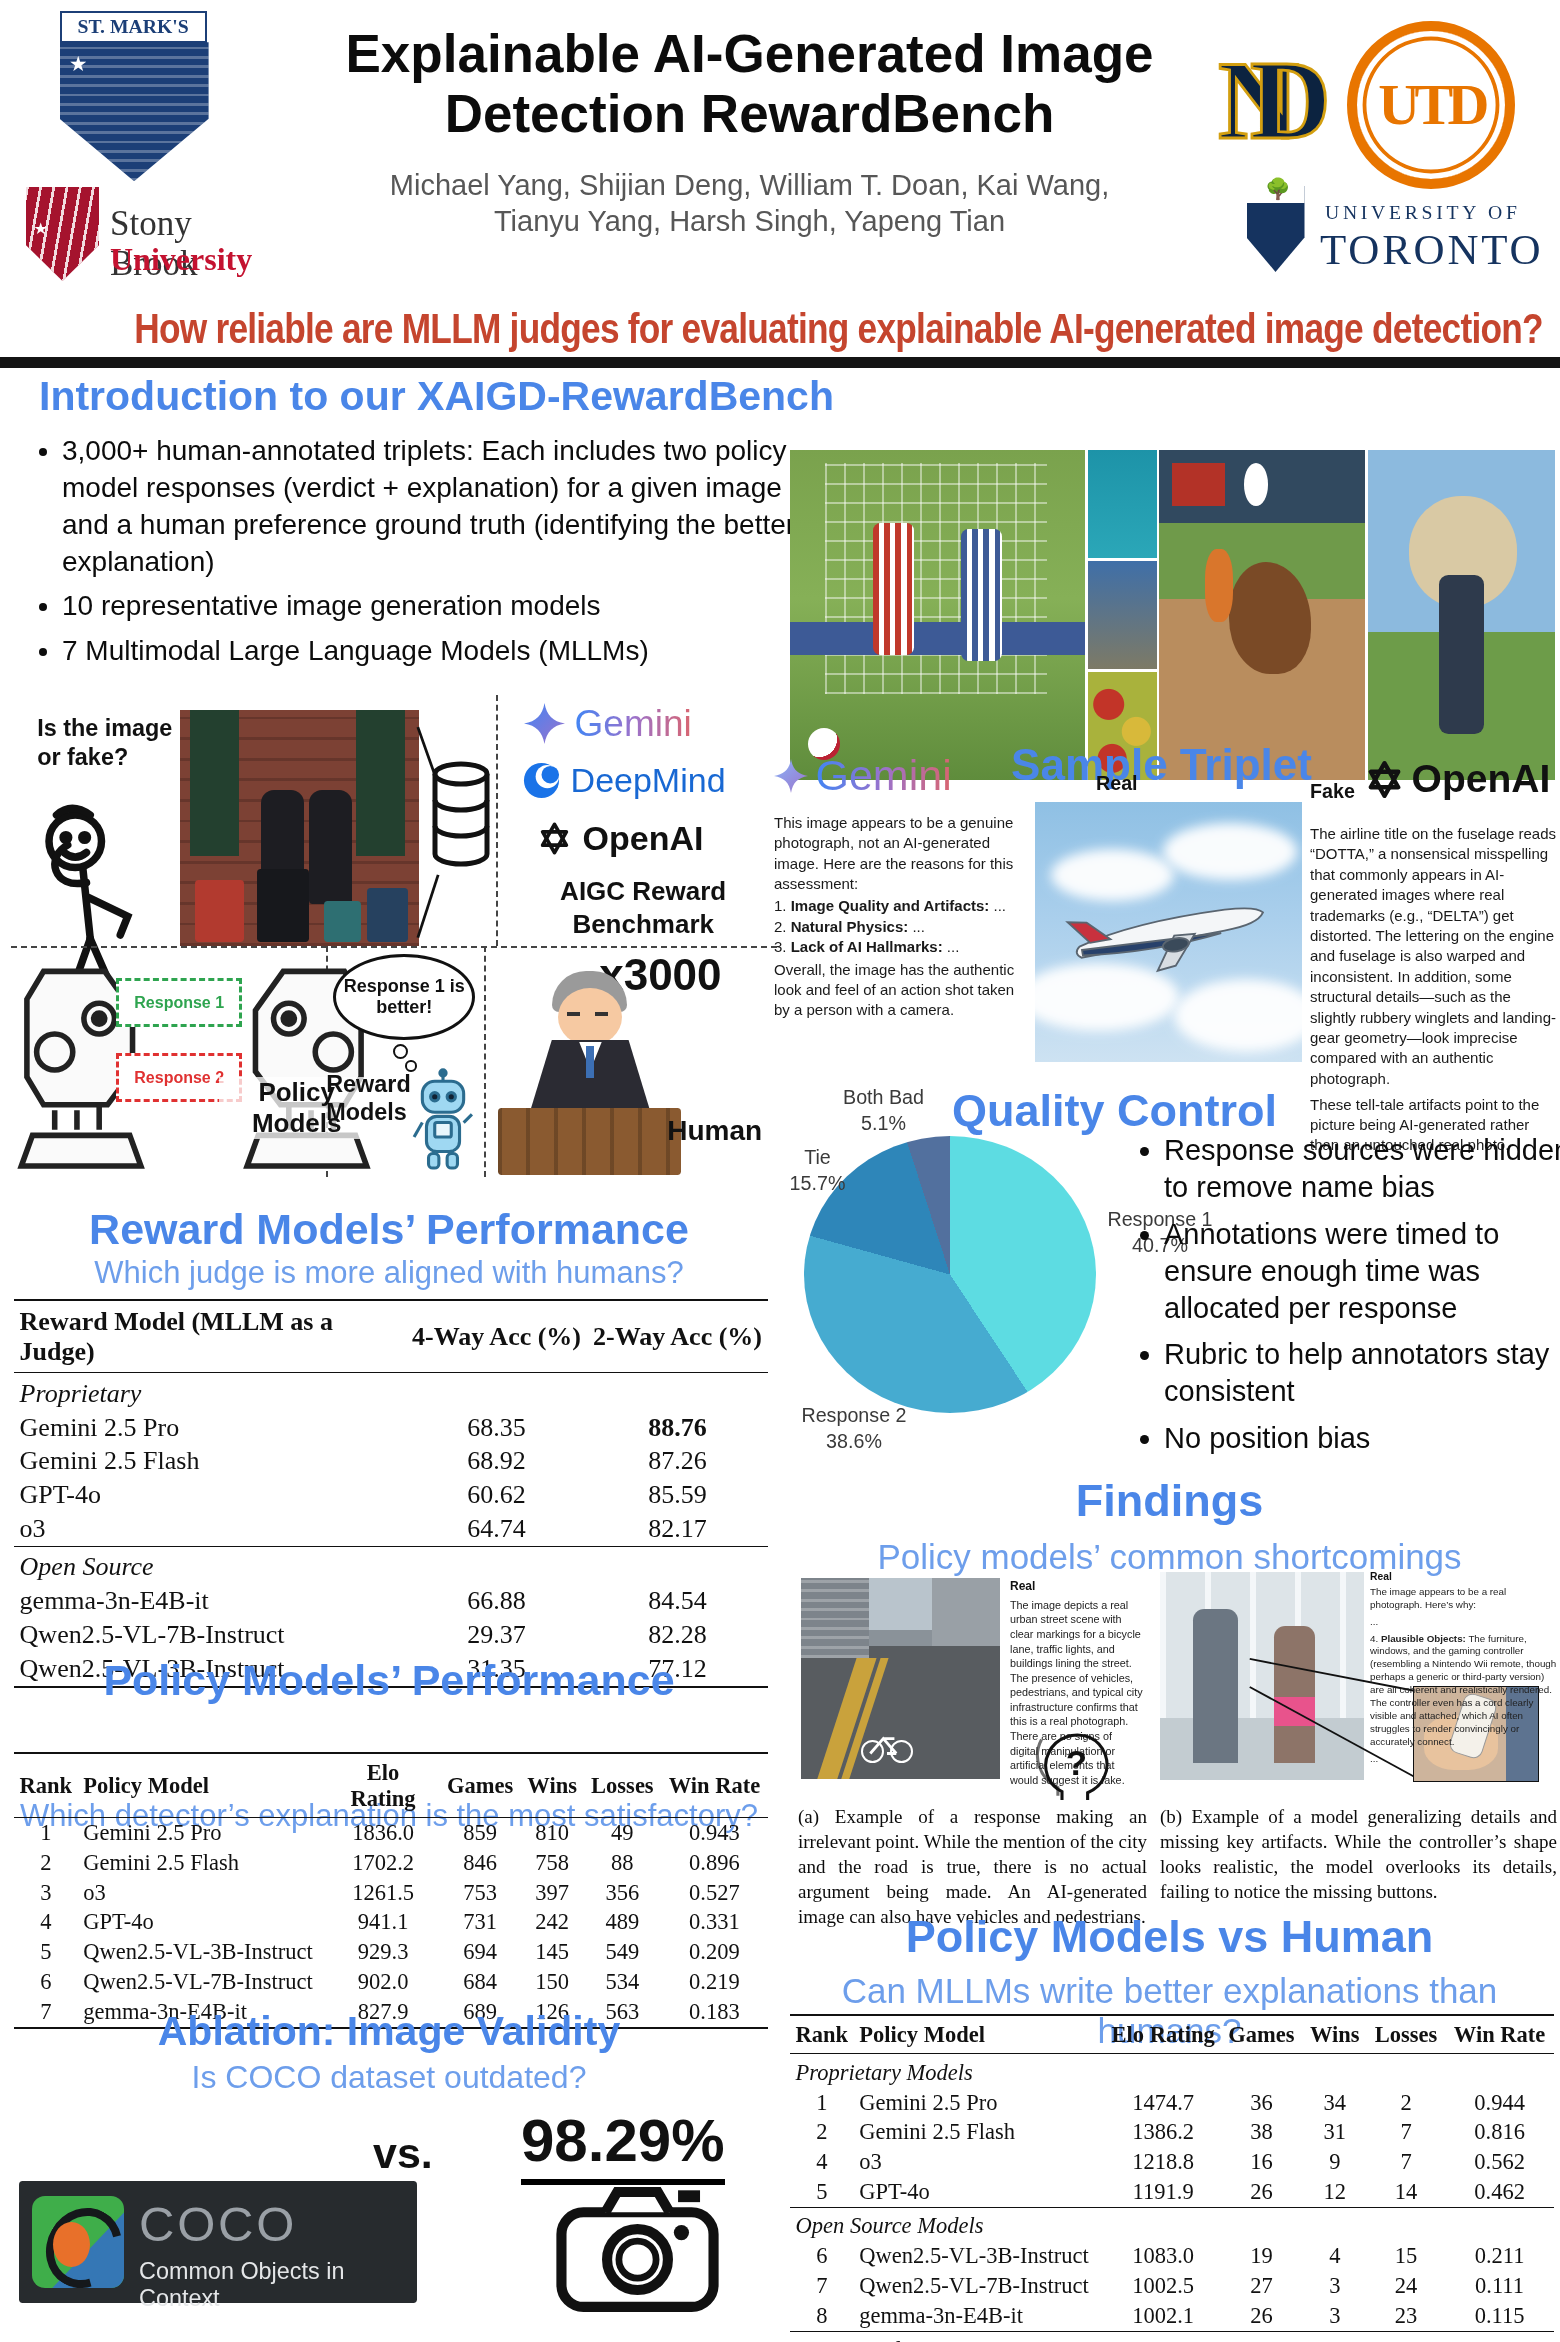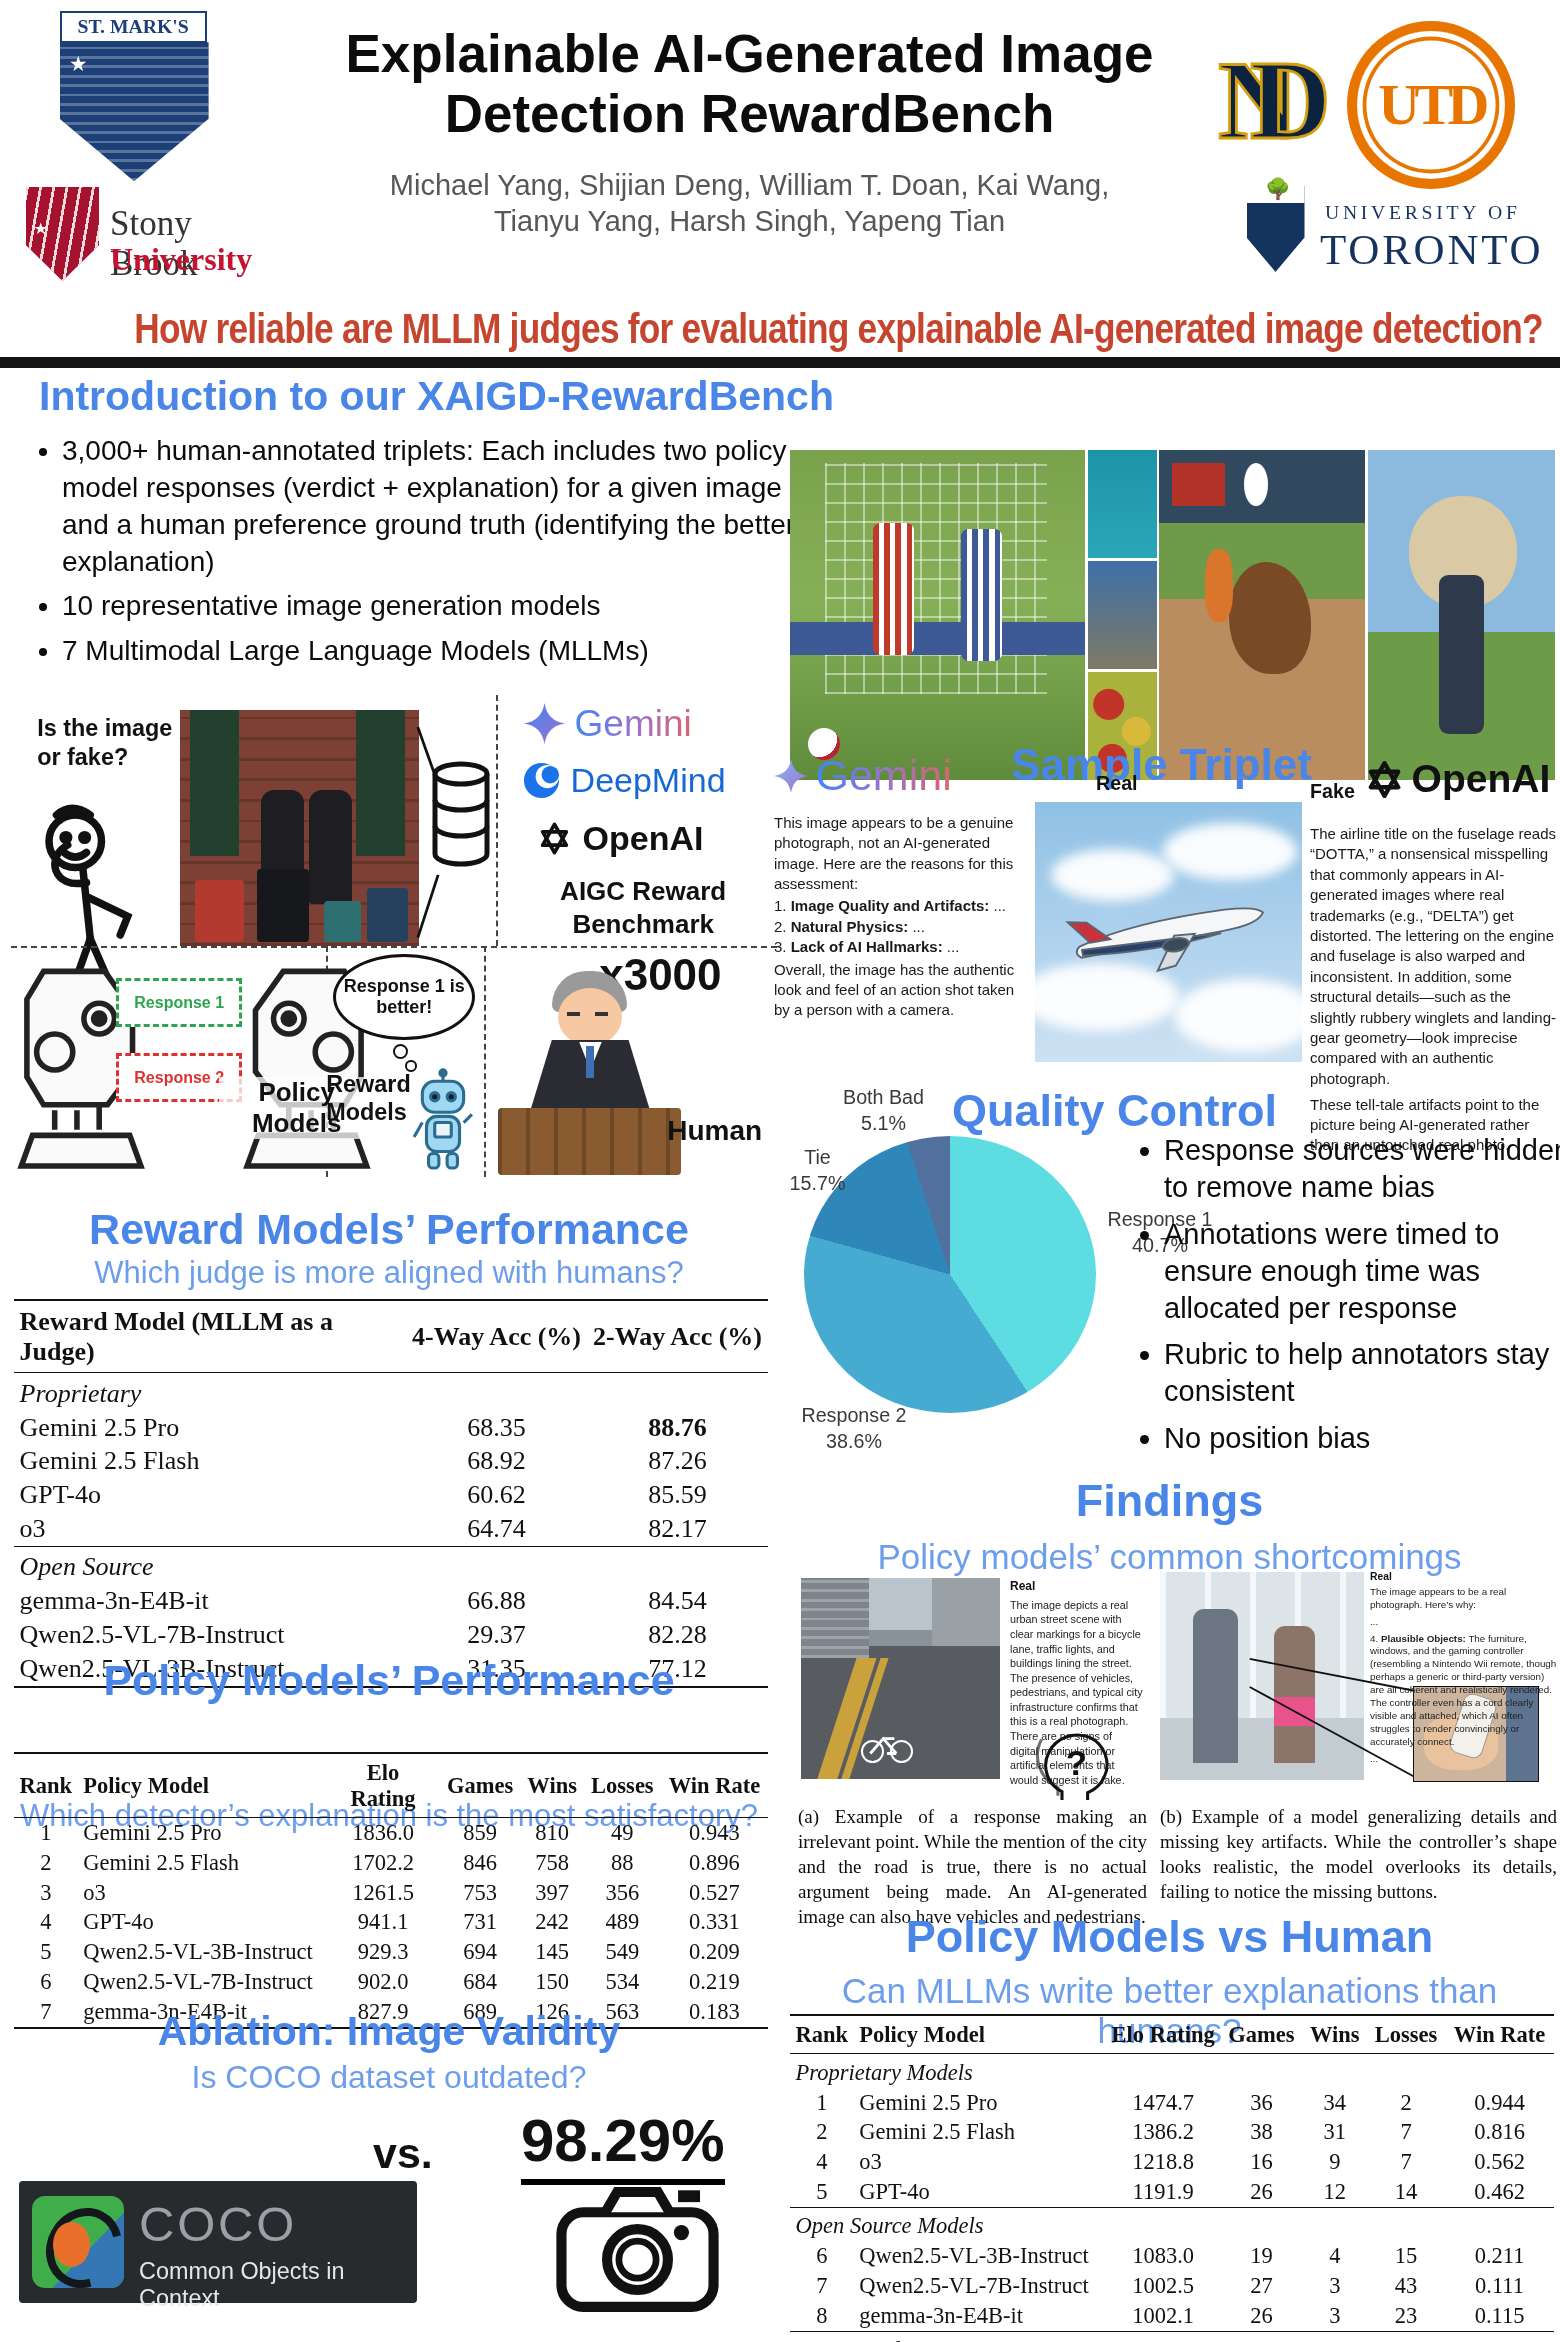--- a/index.html
+++ b/index.html
@@ -832,21 +832,21 @@
             <td class="al-c">4</td>
             <td class="al-c">15</td>
             <td class="al-c">0.211</td>
           </tr>
           <tr>
             <td class="al-c">7</td>
             <td class="al-l">Qwen2.5-VL-7B-Instruct</td>
             <td class="al-c">1002.5</td>
             <td class="al-c">27</td>
             <td class="al-c">3</td>
-            <td class="al-c">43</td>
+            <td class="al-c">24</td>
             <td class="al-c">0.111</td>
           </tr>
           <tr>
             <td class="al-c">8</td>
             <td class="al-l">gemma-3n-E4B-it</td>
             <td class="al-c">1002.1</td>
             <td class="al-c">26</td>
             <td class="al-c">3</td>
             <td class="al-c">23</td>
             <td class="al-c">0.115</td>

